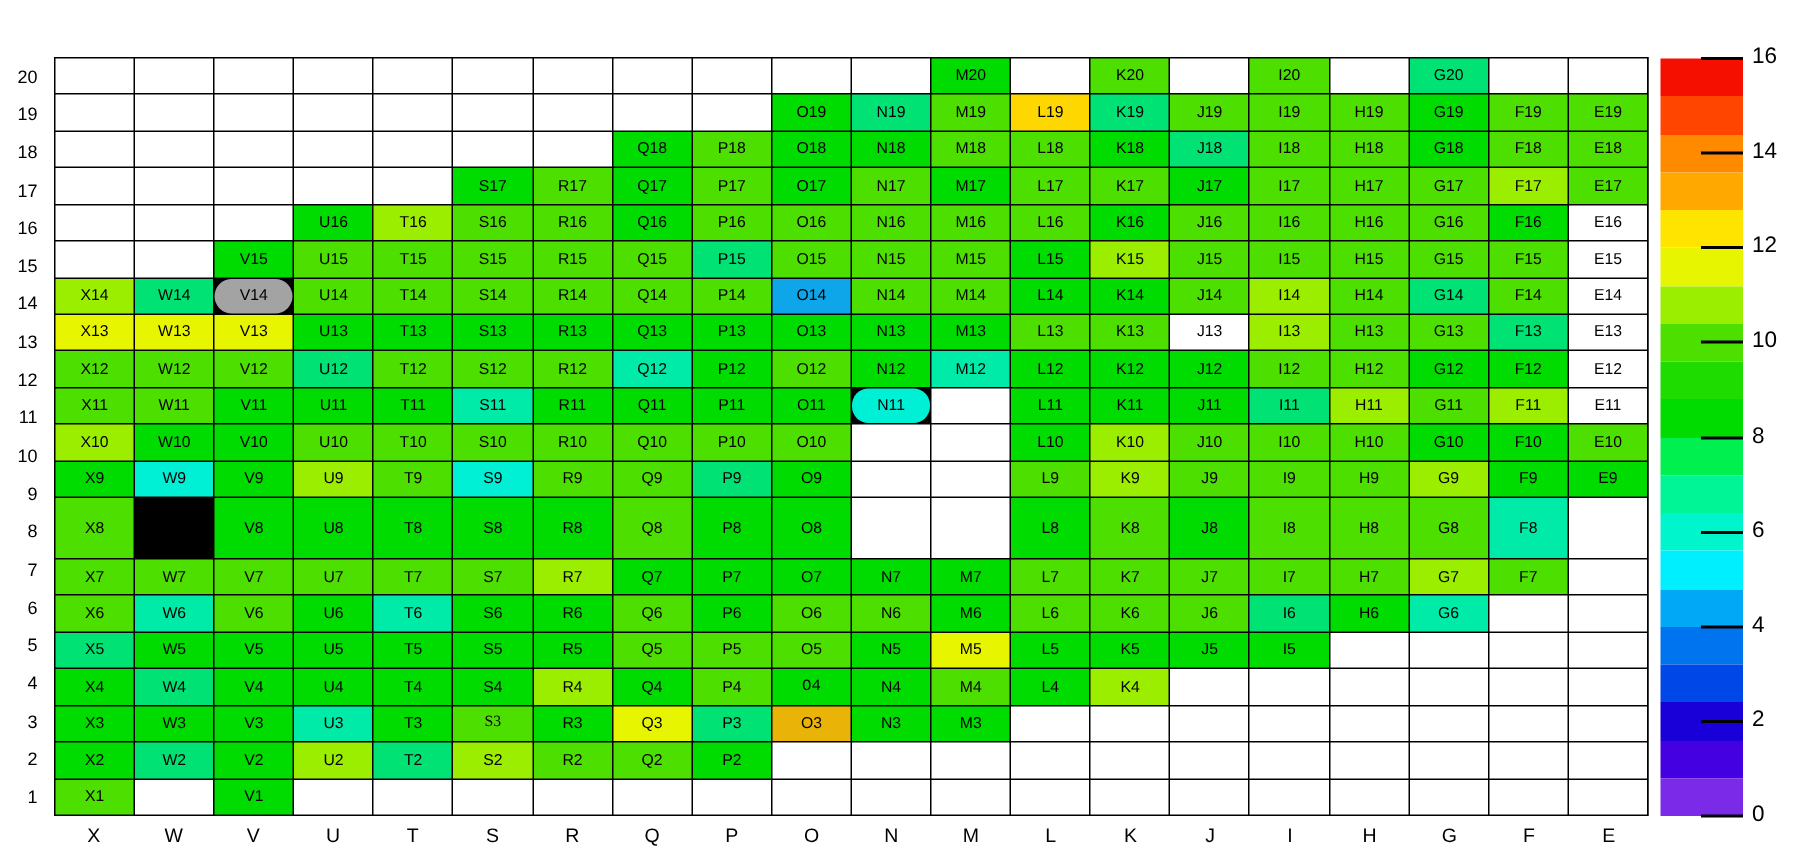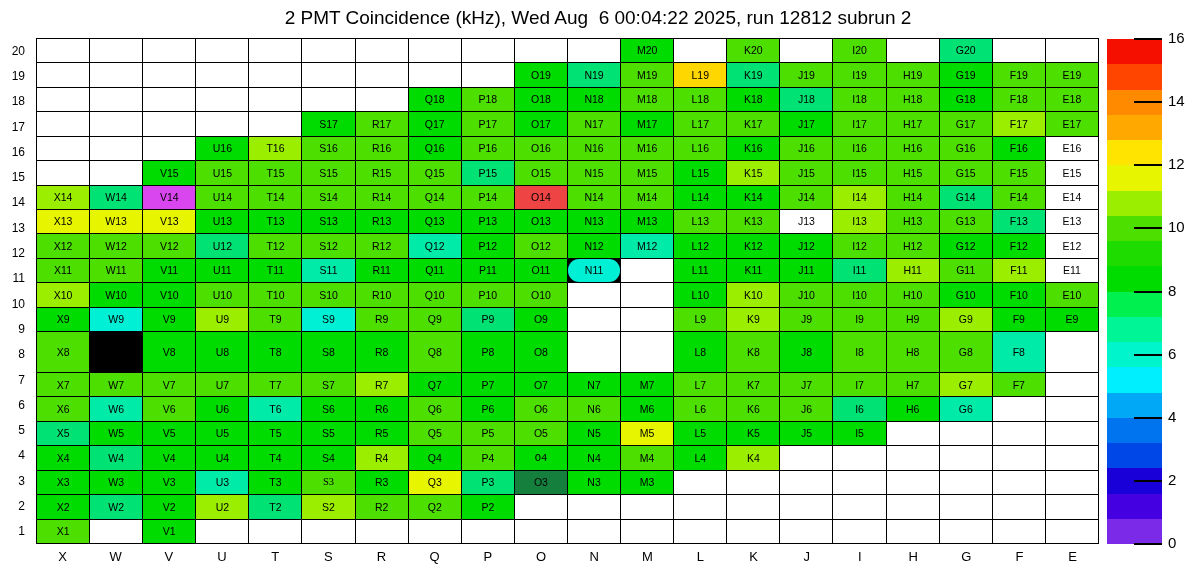--- a/index.html
+++ b/index.html
@@ -21,21 +21,20 @@
   .cbar{position:absolute;left:1107px;top:39px;width:55px;height:505px;
         display:flex;flex-direction:column}
   .cbar div{flex:1}
   .ctick{position:absolute;width:28px;height:2px;background:#000;left:1134px}
   .cticklabel{position:absolute;left:1168px;font-size:15px;line-height:1.1}
 </style>
 </head>
 <body>
 
 <div class="canvas">
-  <div class="title">2 PMT Coincidence (kHz), Wed Aug  6 00:04:22 2025, run 12812 subrun 2</div>
   <div class="yaxis">
       <div>20</div>
       <div>19</div>
       <div>18</div>
       <div>17</div>
       <div>16</div>
       <div>15</div>
       <div>14</div>
       <div>13</div>
       <div>12</div>
@@ -167,28 +166,28 @@
       <div class="cell" style="background: rgb(0, 220, 0);">L15</div>
       <div class="cell" style="background: rgb(156, 238, 0);">K15</div>
       <div class="cell" style="background: rgb(76, 223, 0);">J15</div>
       <div class="cell" style="background: rgb(76, 223, 0);">I15</div>
       <div class="cell" style="background: rgb(76, 223, 0);">H15</div>
       <div class="cell" style="background: rgb(76, 223, 0);">G15</div>
       <div class="cell" style="background: rgb(76, 223, 0);">F15</div>
       <div class="cell" style="background: rgb(255, 255, 255);">E15</div>
       <div class="cell" style="background: rgb(156, 238, 0);">X14</div>
       <div class="cell" style="background: rgb(0, 226, 115);">W14</div>
-      <div class="cell" style="background: #d946ef;">V14</div>
+      <div class="cell" style="background: #a3a3a3; border-radius: 12px;">V14</div>
       <div class="cell" style="background: rgb(76, 223, 0);">U14</div>
       <div class="cell" style="background: rgb(76, 223, 0);">T14</div>
       <div class="cell" style="background: rgb(76, 223, 0);">S14</div>
       <div class="cell" style="background: rgb(76, 223, 0);">R14</div>
       <div class="cell" style="background: rgb(76, 223, 0);">Q14</div>
       <div class="cell" style="background: rgb(76, 223, 0);">P14</div>
-      <div class="cell" style="background: #ef4444;">O14</div>
+      <div class="cell" style="background: #0ea5e9;">O14</div>
       <div class="cell" style="background: rgb(76, 223, 0);">N14</div>
       <div class="cell" style="background: rgb(76, 223, 0);">M14</div>
       <div class="cell" style="background: rgb(0, 220, 0);">L14</div>
       <div class="cell" style="background: rgb(0, 220, 0);">K14</div>
       <div class="cell" style="background: rgb(76, 223, 0);">J14</div>
       <div class="cell" style="background: rgb(156, 238, 0);">I14</div>
       <div class="cell" style="background: rgb(76, 223, 0);">H14</div>
       <div class="cell" style="background: rgb(0, 226, 115);">G14</div>
       <div class="cell" style="background: rgb(76, 223, 0);">F14</div>
       <div class="cell" style="background: rgb(255, 255, 255);">E14</div>
@@ -394,21 +393,21 @@
       <div class="cell"></div>
       <div class="cell" style="background: rgb(0, 220, 0);">X3</div>
       <div class="cell" style="background: rgb(0, 220, 0);">W3</div>
       <div class="cell" style="background: rgb(0, 220, 0);">V3</div>
       <div class="cell" style="background: rgb(0, 234, 168);">U3</div>
       <div class="cell" style="background: rgb(0, 220, 0);">T3</div>
       <div class="cell" style="background: rgb(76, 223, 0); font-family: Liberation Serif, serif;">S3</div>
       <div class="cell" style="background: rgb(0, 220, 0);">R3</div>
       <div class="cell" style="background: rgb(232, 245, 0);">Q3</div>
       <div class="cell" style="background: rgb(0, 226, 115);">P3</div>
-      <div class="cell" style="background: #15803d;">O3</div>
+      <div class="cell" style="background: #eab308;">O3</div>
       <div class="cell" style="background: rgb(0, 220, 0);">N3</div>
       <div class="cell" style="background: rgb(0, 220, 0);">M3</div>
       <div class="cell"></div>
       <div class="cell"></div>
       <div class="cell"></div>
       <div class="cell"></div>
       <div class="cell"></div>
       <div class="cell"></div>
       <div class="cell"></div>
       <div class="cell"></div>

